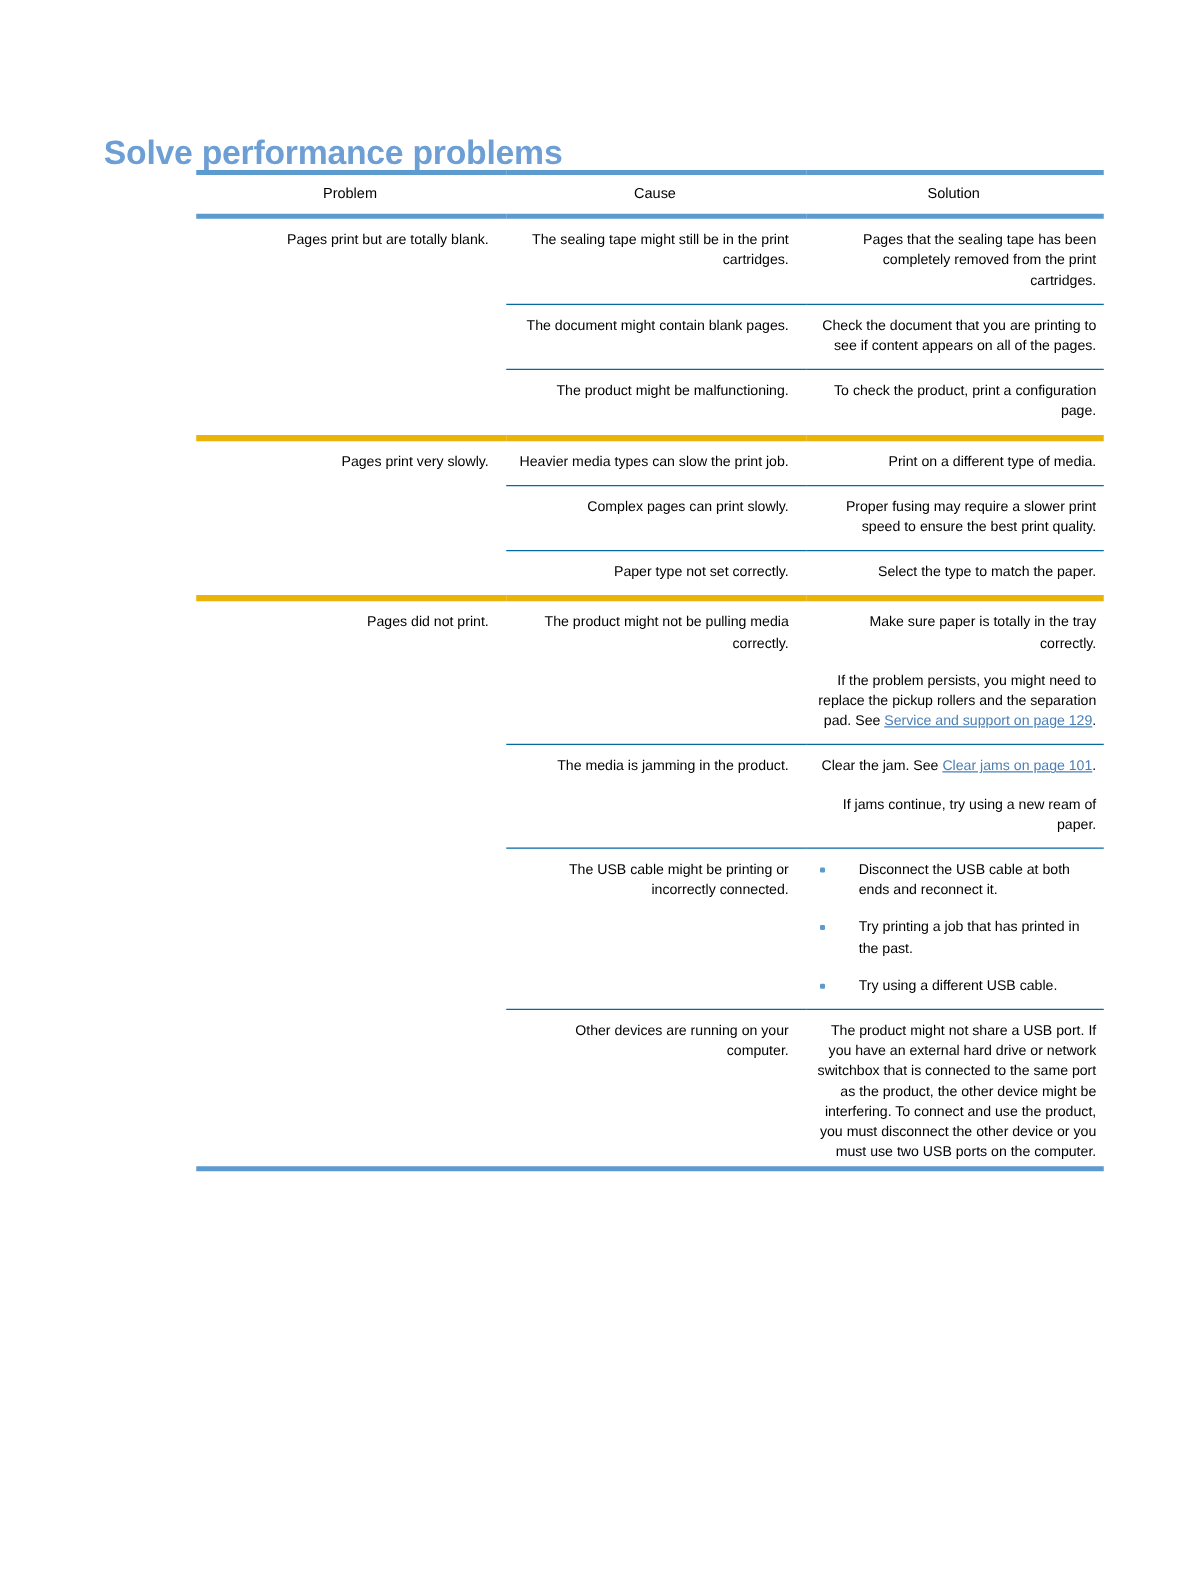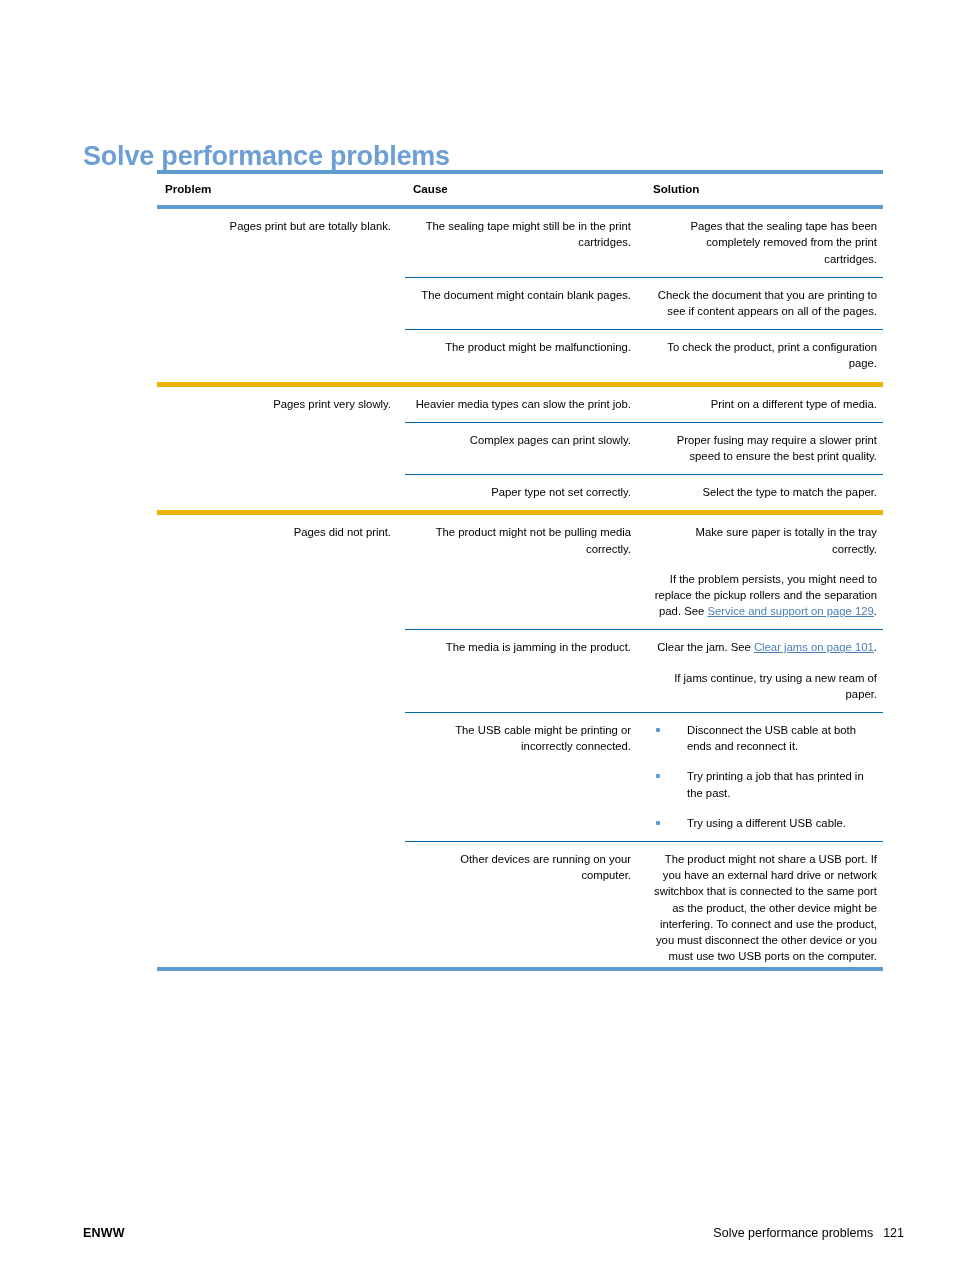--- a/index.html
+++ b/index.html
@@ -14,21 +14,20 @@
     font-family: "Liberation Sans", sans-serif;
     color: #000000;
     -webkit-font-smoothing: antialiased;
   }
 
   .page {
     position: relative;
     width: 954px;
     height: 1102px;
     box-sizing: border-box;
-    margin-top: 34px;
   }
 
   
   .page-title {
     position: absolute;
     left: 83px;
     top: 90px;
     font-size: 27px;
     font-weight: bold;
     color: #6d9fd4;
@@ -50,22 +49,22 @@
     table-layout: fixed;
     font-size: 11.3px;
     line-height: 16.2px;
   }
   col.c-problem  { width: 248px; }
   col.c-cause    { width: 240px; }
   col.c-solution { width: 238px; }
 
   
   thead th {
-    text-align: left;
-    font-weight: bold;
+    text-align: center;
+    font-weight: normal;
     font-size: 11.6px;
     padding: 7px 10px 8px 8px;
     vertical-align: bottom;
     border-top: 4px solid #5b9bd0;
     border-bottom: 4px solid #5b9bd0;
   }
 
   
   tbody td {
     vertical-align: top;
@@ -274,20 +273,14 @@
             <td class="col-solution">
               <p class="cell-p">The product might not share a USB port. If you have an external hard drive or network switchbox that is connected to the same port as the product, the other device might be interfering. To connect and use the product, you must disconnect the other device or you must use two USB ports on the computer.</p>
             </td>
           </tr>
         </tbody>
     </table>
   </div>
 
   <div class="table-bottom-rule" style="top: 933px;"></div>
 
-  <div class="footer">
-    <span class="foot-left">ENWW</span>
-    <span class="foot-right">
-      <span class="foot-title">Solve performance problems</span><span>121</span>
-    </span>
-  </div>
 
 </div>
 
 </body></html>

